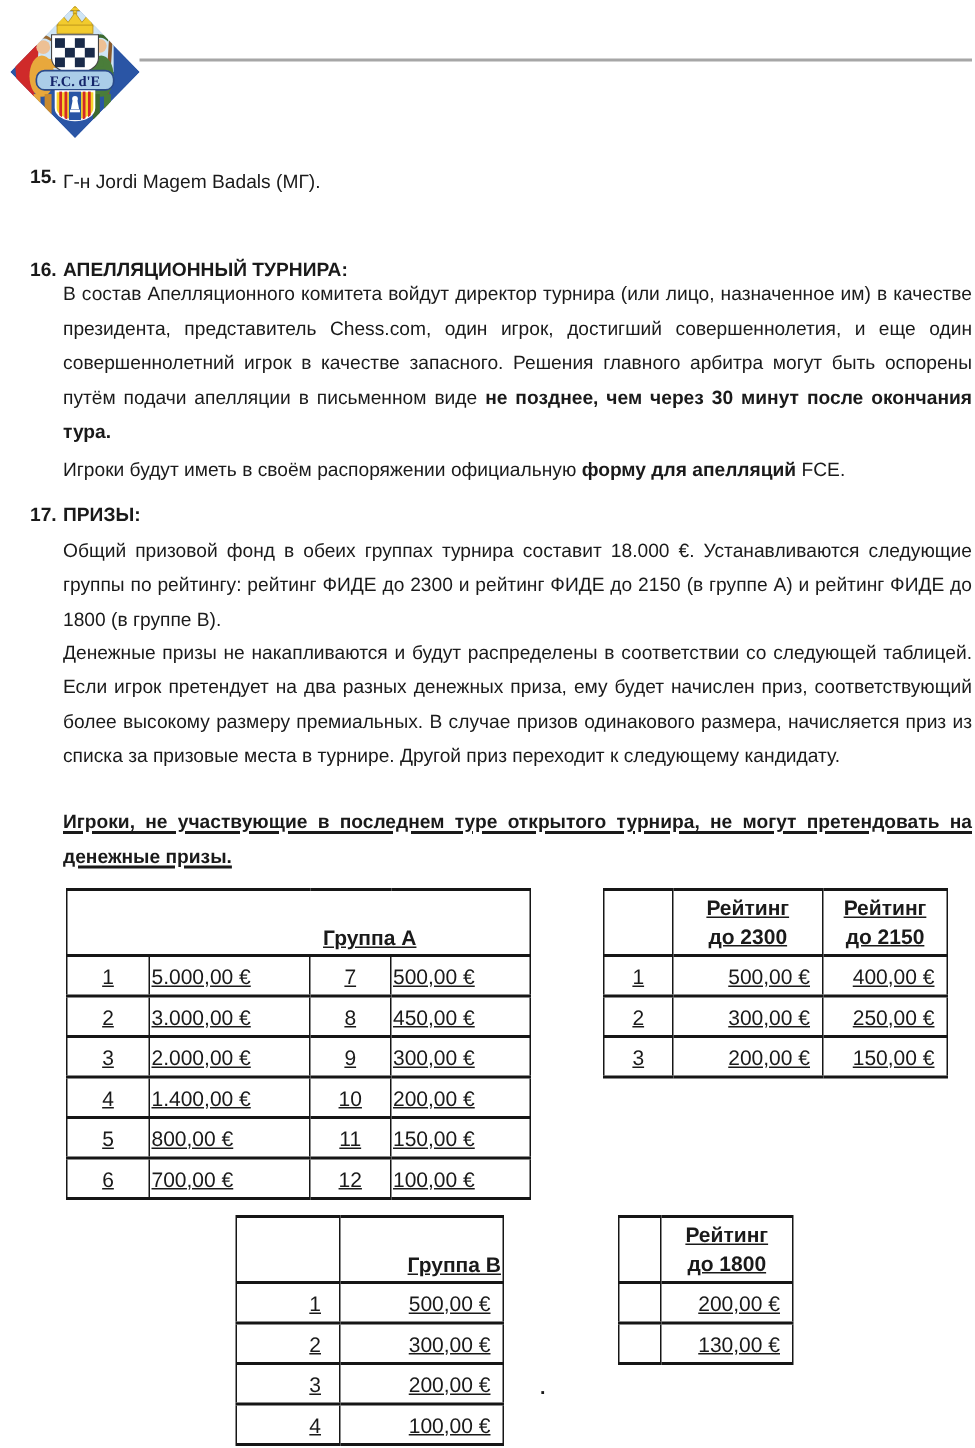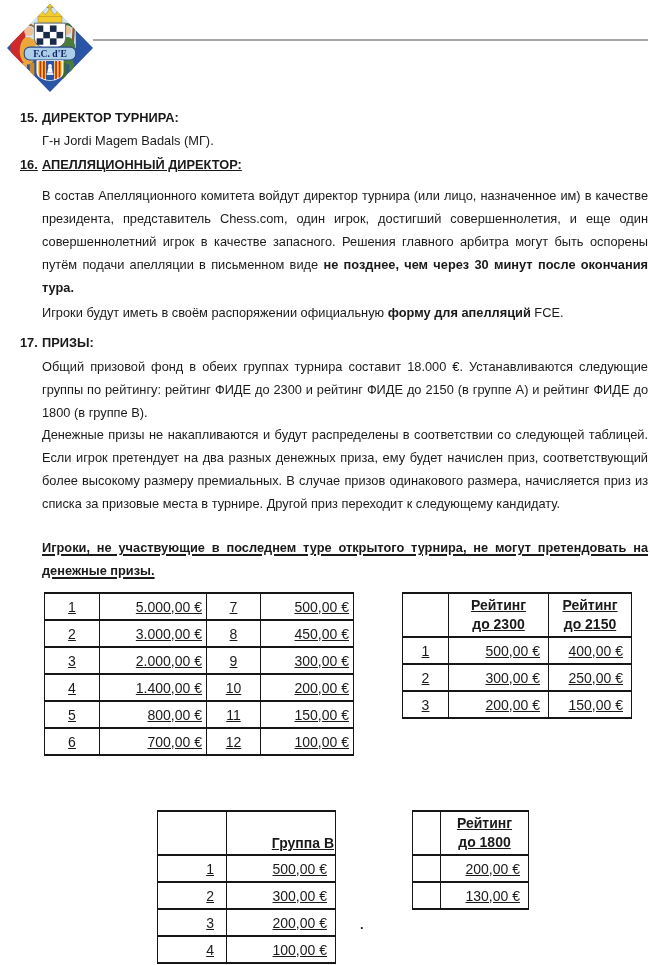--- a/index.html
+++ b/index.html
@@ -16,35 +16,35 @@
   
   .sec{left:20px;width:628px;display:grid;grid-template-columns:22px 1fr;column-gap:0;}
   .num{font-weight:700;}
   .h{font-weight:700;line-height:20px;}
   .line{line-height:20px;}
   .para{line-height:23px;text-align:justify;}
   .b{font-weight:700;}
   .ul{font-weight:700;text-decoration:underline;text-decoration-thickness:1.8px;text-underline-offset:2px;}
   #sec15{top:108px;}
   #sec15 .body{margin-top:3px;}
-  #sec16h{top:155px;text-decoration:underline;}
+  #sec16h{top:170px;}
   #sec16p1{top:184px;}
   #sec16p2{top:301px;}
   #sec17h{top:333px;}
   #sec17p1{top:355px;}
   #sec17p2{top:423px;}
   #sec17p3{top:536px;}
   .indented{left:42px;width:606px;}
   
   table{border-collapse:collapse;table-layout:fixed;}
   td{border:1.5px solid #161616;border-top-width:2px;border-bottom-width:2px;
      font-size:14px;height:23px;vertical-align:middle;overflow:hidden;white-space:nowrap;text-decoration:underline;}
   .thead td{font-weight:700;}
   .cnum{text-align:center;}
-  .cval{text-align:right;padding-right:4px;margin-top:24px;}
+  .cval{text-align:left;padding-right:4px;margin-top:24px;}
   .cval8{text-align:right;padding-right:8px;}
   .cnum-r{text-align:right;padding-right:12px;}
   #t-group-a{left:44px;top:592px;}
   #t-group-a .merged{height:38px;vertical-align:bottom;text-align:center;
       padding-left:96px;padding-bottom:3px;font-weight:700;}
   #t-rating-a{left:402px;top:592px;}
   #t-group-b{left:157px;top:810px;}
   #t-group-b .merged{height:38px;vertical-align:bottom;text-align:right;
       padding-bottom:3px;font-weight:700;}
   #t-group-b .blank-h{height:38px;}
@@ -133,28 +133,27 @@
         </g>
       </g>
     </g>
   </g>
 </svg>
 <div id="top-rule" class="abs"></div>
 
 <div id="sec15" class="abs sec">
   <div class="num h">15.</div>
   <div>
-    <div class="h">ДИРЕКТОР ТУРНИРА:</div>
     <div class="line body">Г-н Jordi Magem Badals (МГ).</div>
   </div>
 </div>
 
 <div id="sec16h" class="abs sec">
   <div class="num h">16.</div>
-  <div class="h">АПЕЛЛЯЦИОННЫЙ ДИРЕКТОР:</div>
+  <div class="h">АПЕЛЛЯЦИОННЫЙ ТУРНИРА:</div>
 </div>
 <div id="sec16p1" class="abs indented para">
   <span>В состав Апелляционного комитета войдут директор турнира (или лицо, назначенное им) в качестве президента, представитель Chess.com, один игрок, достигший совершеннолетия, и еще один совершеннолетний игрок в качестве запасного. Решения главного арбитра могут быть оспорены путём подачи апелляции в письменном виде </span><span class="b">не позднее, чем через 30 минут после окончания тура.</span>
 </div>
 <div id="sec16p2" class="abs indented para">
   <span>Игроки будут иметь в своём распоряжении официальную </span><span class="b">форму для апелляций</span><span> FCE.</span>
 </div>
 
 <div id="sec17h" class="abs sec">
   <div class="num h">17.</div>
@@ -167,20 +166,23 @@
 </div>
 
 <table id="t-group-a" class="abs">
   <colgroup>
       <col class="ga1">
       <col class="ga2">
       <col class="ga3">
       <col class="ga4">
     </colgroup>
   <tbody>
+    <tr class="thead">
+      <td class="merged" colspan="4">Группа А</td>
+    </tr>
     <tr>
       <td class="cnum">1</td>
       <td class="cval">5.000,00 €</td>
       <td class="cnum">7</td>
       <td class="cval">500,00 €</td>
     </tr>
     <tr>
       <td class="cnum">2</td>
       <td class="cval">3.000,00 €</td>
       <td class="cnum">8</td>

